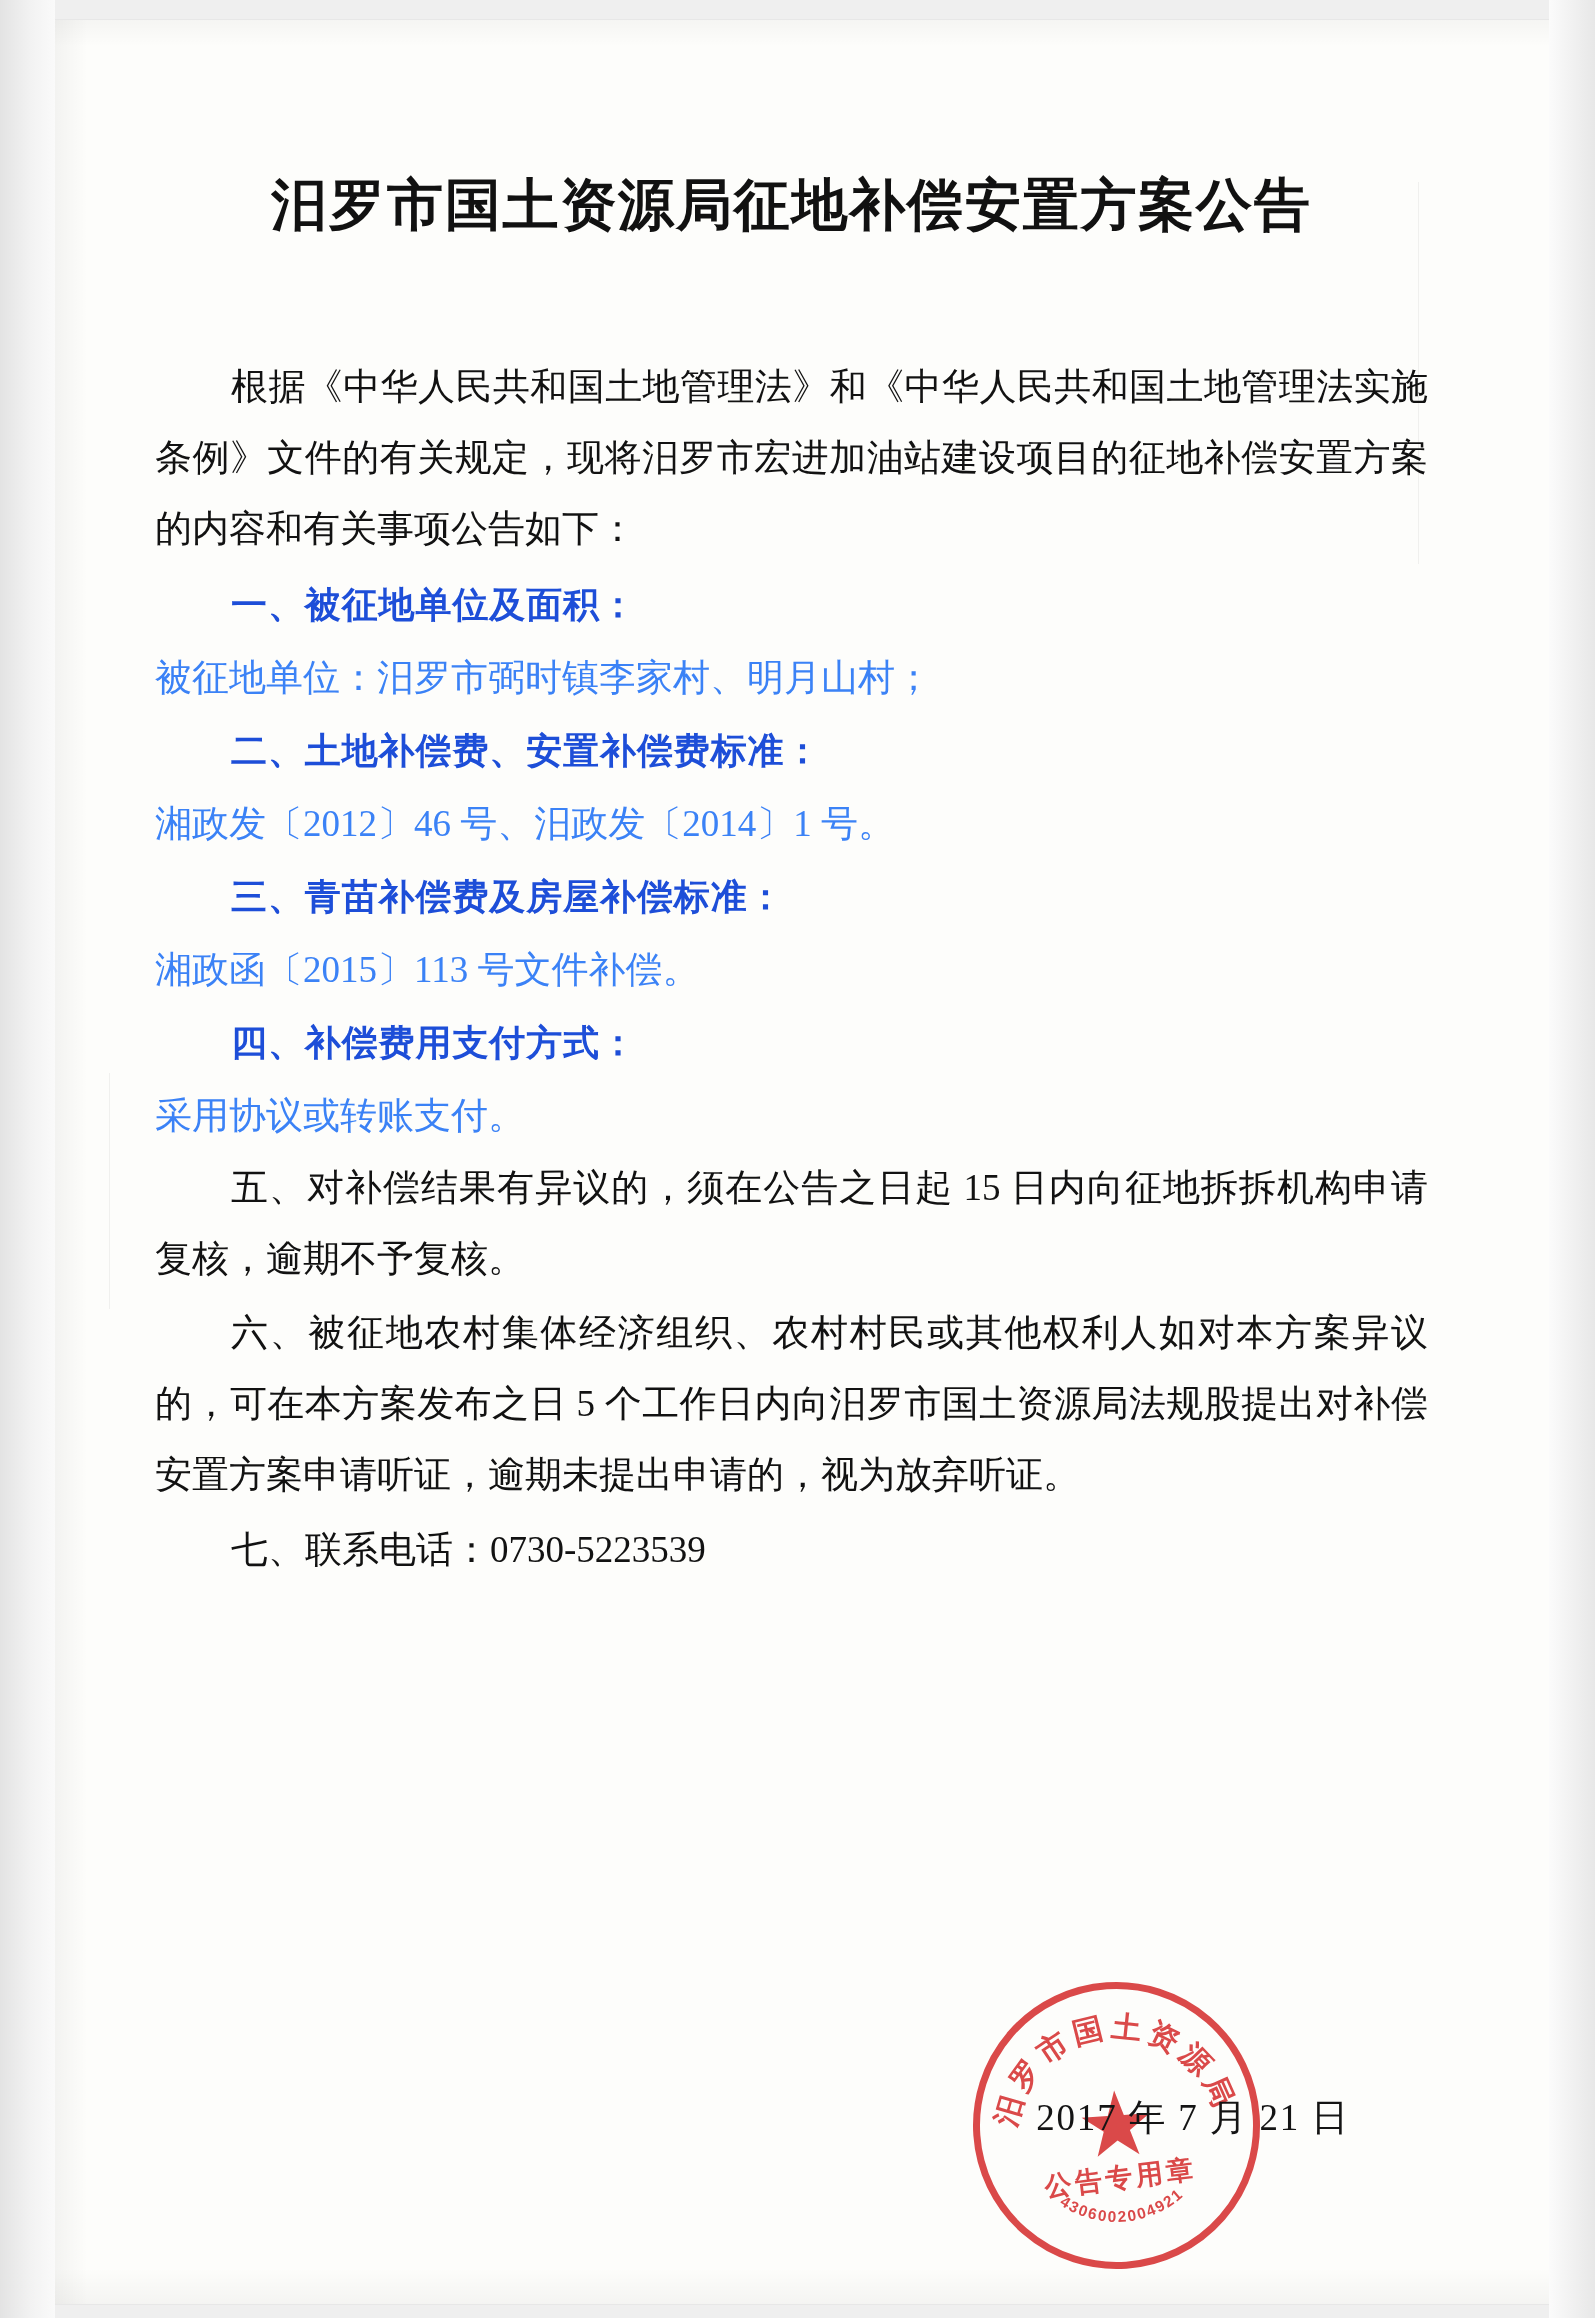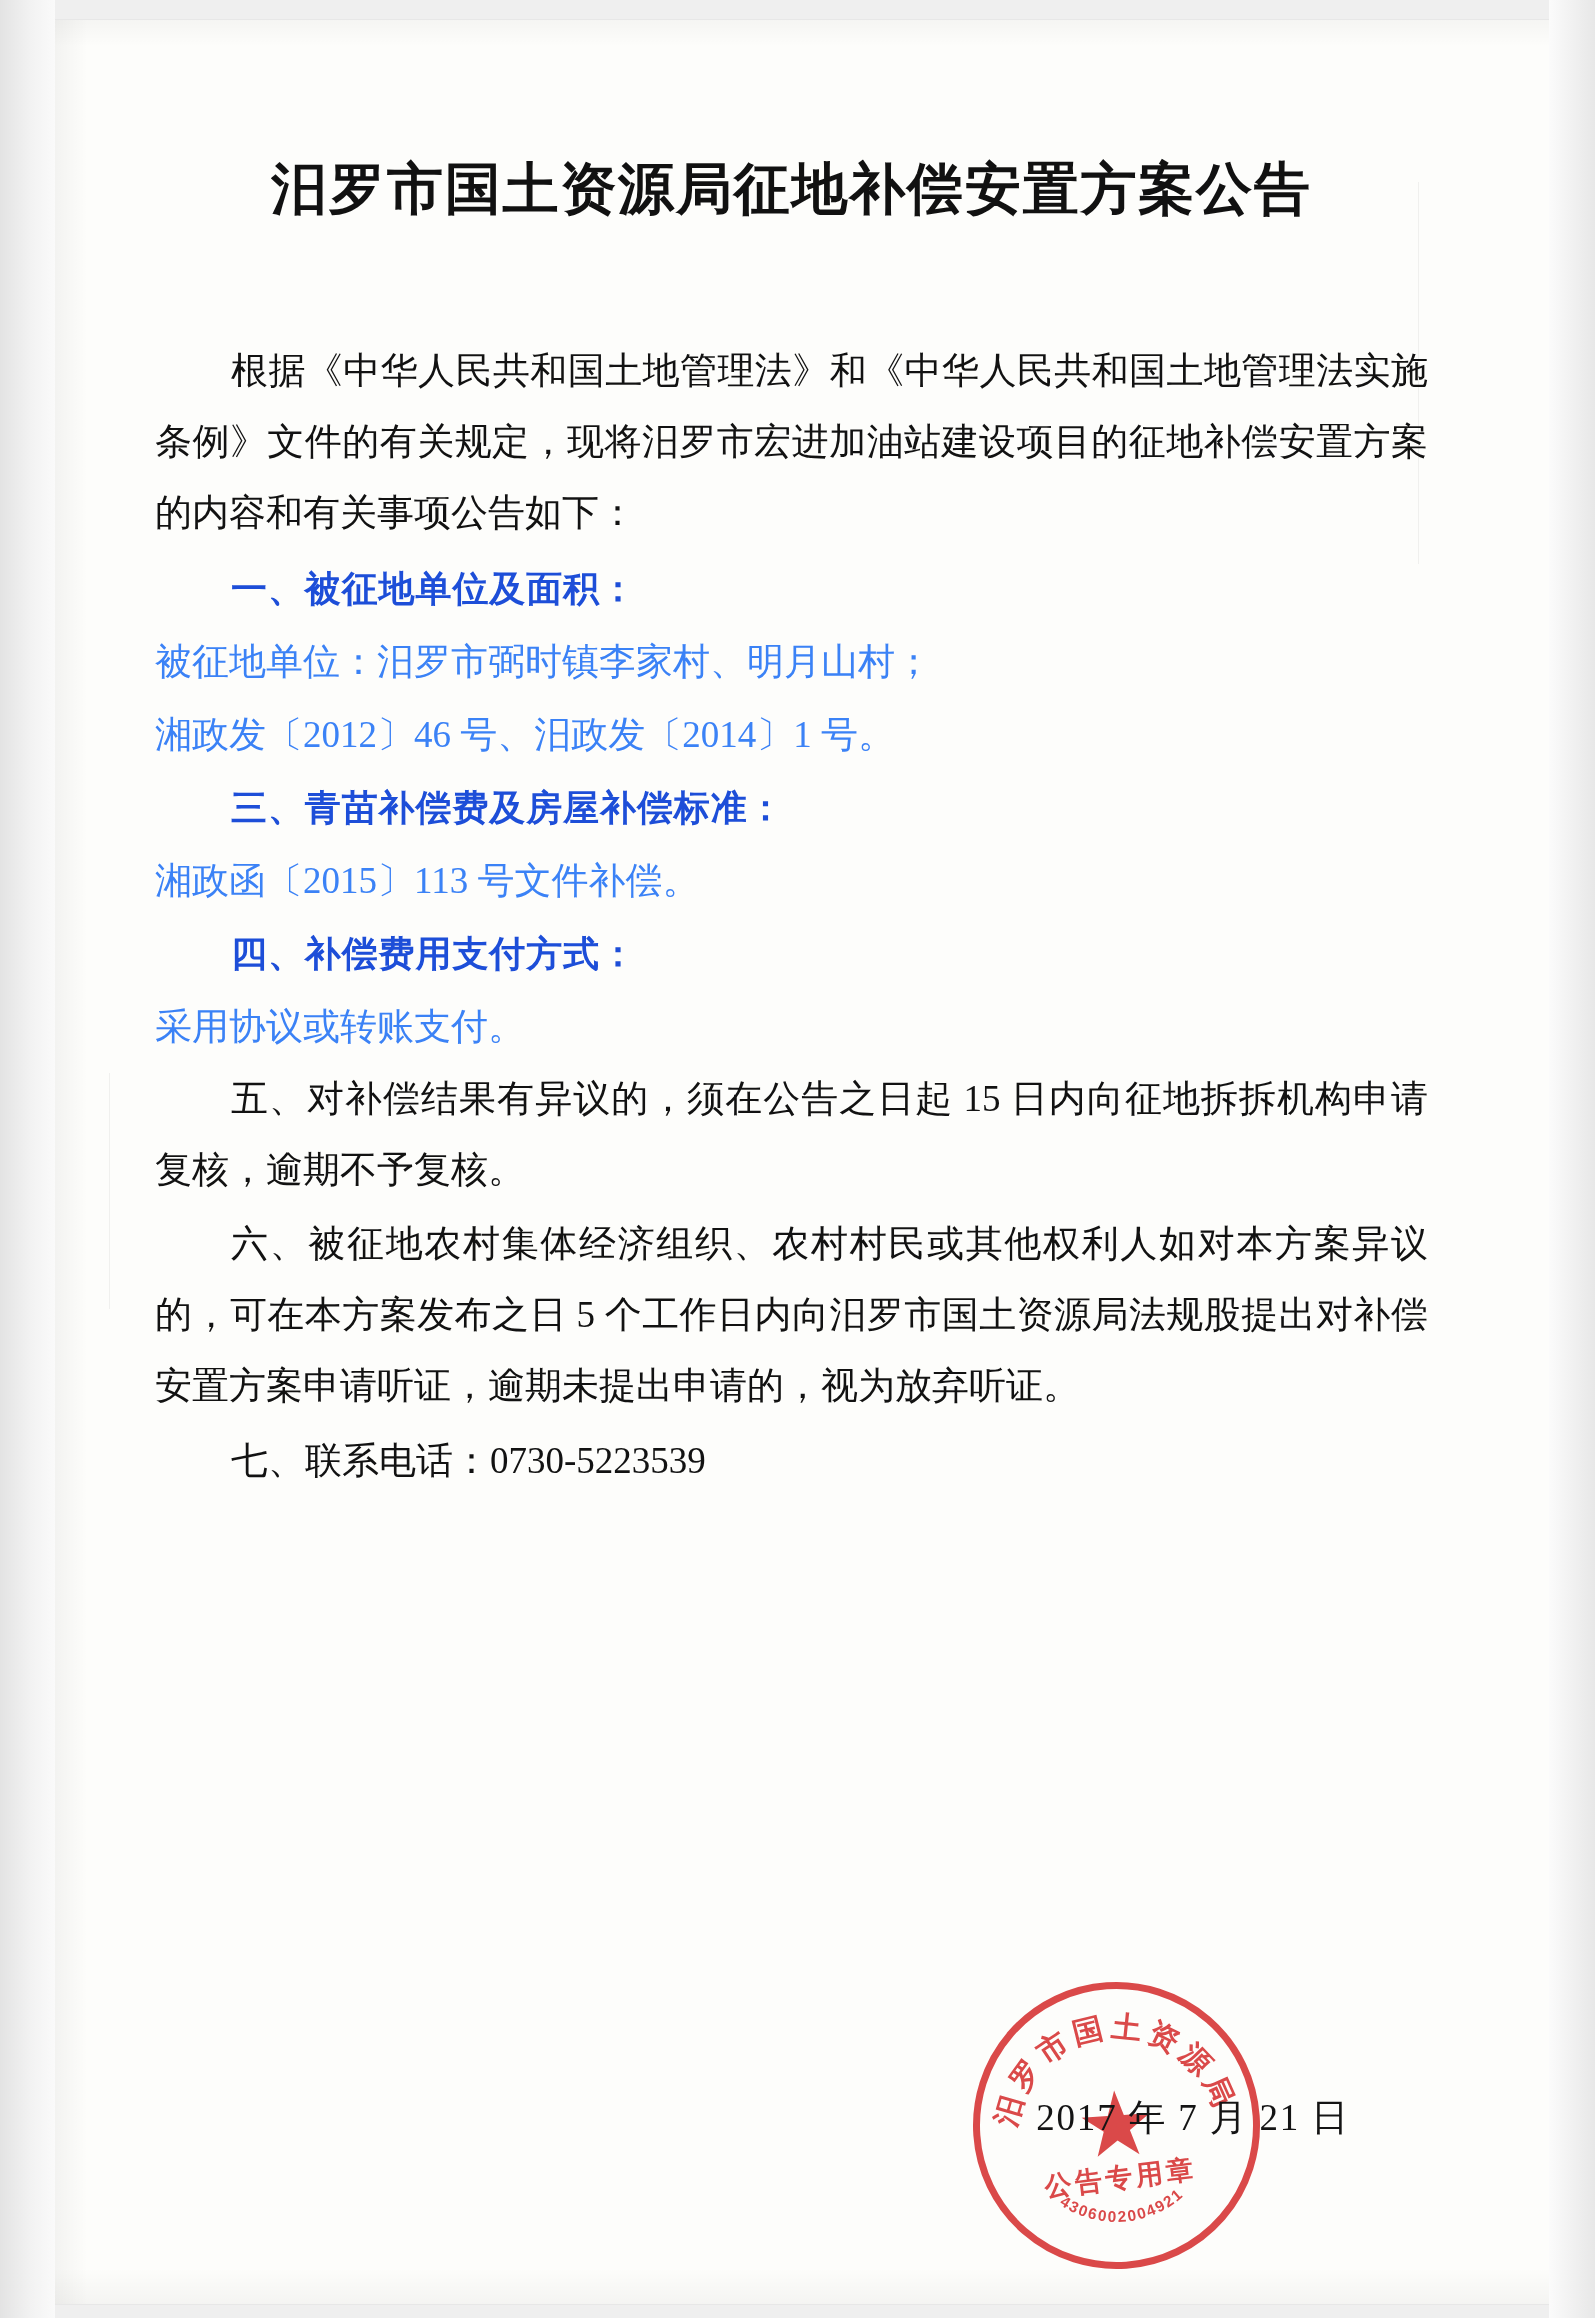--- a/index.html
+++ b/index.html
@@ -52,21 +52,21 @@
     position: absolute;
     right: 0;
     top: 0;
     width: 47px;
     height: 2318px;
     background: linear-gradient(270deg,#e7e7e7 0%, #f3f3f3 60%, #fbfbfb 100%);
   }
   .content {
     position: absolute;
     left: 155px;
-    top: 152px;
+    top: 168px;
     width: 1273px;
   }
   .doc-title {
     font-family: "Liberation Sans", sans-serif;
     font-weight: bold;
     font-size: 56px;
     letter-spacing: 1.8px;
     text-align: center;
     color: #111;
     margin: 0 0 107px 0;
@@ -200,20 +200,21 @@
 
 <div class="content">
 
   <h1 class="doc-title">汨罗市国土资源局征地补偿安置方案公告</h1>
 
   <p class="para indent">根据《中华人民共和国土地管理法》和《中华人民共和国土地管理法实施条例》文件的有关规定，现将汨罗市宏进加油站建设项目的征地补偿安置方案的内容和有关事项公告如下：</p>
 
   <p class="heading-item">一、被征地单位及面积：</p>
   <p class="plain-line">被征地单位：汨罗市弼时镇李家村、明月山村；</p>
 
+  <p class="heading-item">二、土地补偿费、安置补偿费标准：</p>
   <p class="plain-line">湘政发〔2012〕46 号、汨政发〔2014〕1 号。</p>
 
   <p class="heading-item">三、青苗补偿费及房屋补偿标准：</p>
   <p class="plain-line">湘政函〔2015〕113 号文件补偿。</p>
 
   <p class="heading-item">四、补偿费用支付方式：</p>
   <p class="plain-line">采用协议或转账支付。</p>
 
   <p class="para indent">五、对补偿结果有异议的，须在公告之日起 15 日内向征地拆拆机构申请复核，逾期不予复核。</p>
   <p class="para indent">六、被征地农村集体经济组织、农村村民或其他权利人如对本方案异议的，可在本方案发布之日 5 个工作日内向汨罗市国土资源局法规股提出对补偿安置方案申请听证，逾期未提出申请的，视为放弃听证。</p>

